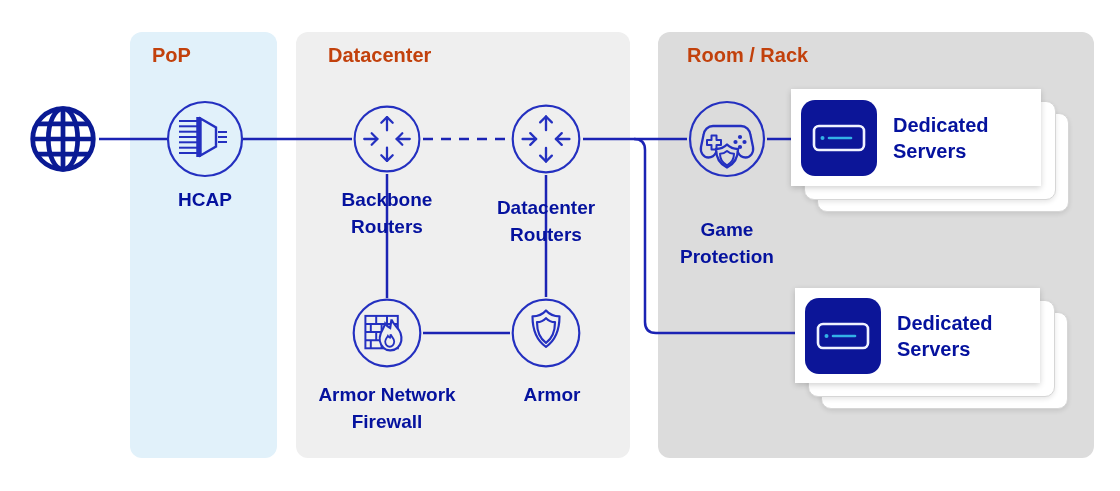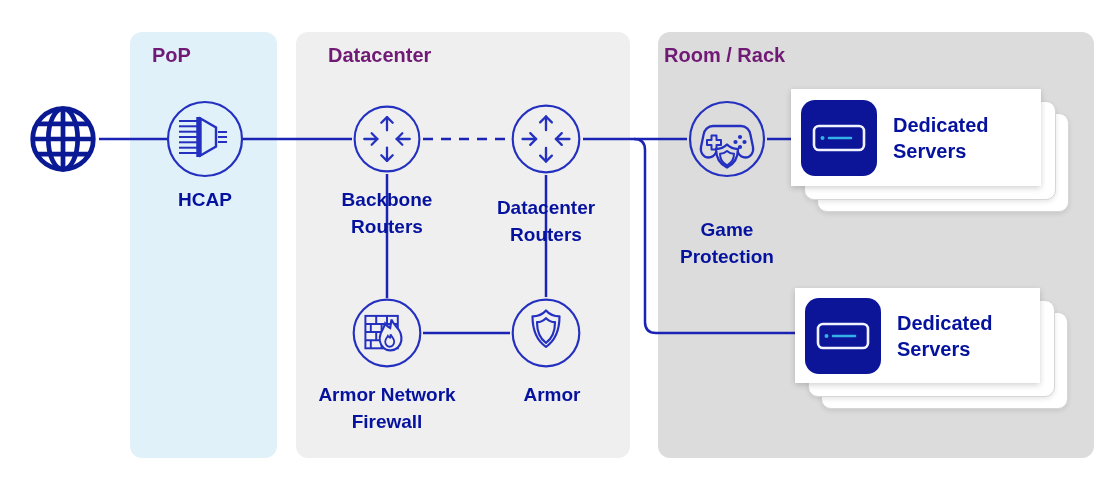--- a/index.html
+++ b/index.html
@@ -2,21 +2,21 @@
 <html><head>
 <meta charset="utf-8">
 <style>
   html,body{margin:0;padding:0;background:#ffffff;}
   .stage{position:relative;width:1120px;height:491px;background:#ffffff;overflow:hidden;
          font-family:"Liberation Sans", sans-serif;}
   .panel{position:absolute;top:32px;height:426px;border-radius:12px;}
   .panel-pop{left:130px;width:147px;background:#E1F1FA;}
   .panel-dc{left:296px;width:334px;background:#EFEFEF;}
   .panel-room{left:658px;width:436px;background:#DCDCDC;}
-  .panel-title{position:absolute;top:44px;left:22px;font-size:20px;font-weight:700;color:#701a75;white-space:nowrap;}
+  .panel-title{position:absolute;top:44px;left:22px;font-size:20px;font-weight:700;color:#c2410c;white-space:nowrap;}
   .wires{position:absolute;left:0;top:0;z-index:5;pointer-events:none;}
   .node{position:absolute;z-index:6;}
   .label{position:absolute;z-index:6;transform:translateX(-50%);text-align:center;
          font-size:19px;line-height:27px;font-weight:700;color:#05129E;}
   .card{position:absolute;z-index:6;background:#ffffff;border-radius:0;
         box-shadow:0 2px 6px rgba(0,0,0,0.18);display:flex;align-items:center;}
   .card-ghost{position:absolute;z-index:4;background:#ffffff;border:1px solid #d6d6d6;
         border-radius:10px;box-shadow:0 2px 5px rgba(0,0,0,0.10);}
   .tile{width:76px;height:76px;border-radius:14px;background:#0C1598;margin-left:10px;
         display:flex;align-items:center;justify-content:center;flex:0 0 auto;}
@@ -28,21 +28,21 @@
 <body>
 
 <div class="stage">
 
   <div class="panel panel-pop"></div>
   <div class="panel panel-dc"></div>
   <div class="panel panel-room"></div>
 
   <div class="panel-title" style="left:152px;">PoP</div>
   <div class="panel-title" style="left:328px;">Datacenter</div>
-  <div class="panel-title" style="left:664px;text-align:center;">Room / Rack</div>
+  <div class="panel-title" style="left:687px;text-align:center;">Room / Rack</div>
 
   <div class="card-ghost" style="left:817px;top:113px;width:250px;height:97px;"></div>
   <div class="card-ghost" style="left:804px;top:101px;width:250px;height:97px;"></div>
   <div class="card-ghost" style="left:821px;top:312px;width:245px;height:95px;"></div>
   <div class="card-ghost" style="left:808px;top:300px;width:245px;height:95px;"></div>
 
   <svg class="wires" width="1120" height="491" viewBox="0 0 1120 491">
     <g stroke="#1B23B4" stroke-width="2.5" fill="none">
       <line x1="99" y1="139" x2="167" y2="139"></line>
       <line x1="243" y1="139" x2="352" y2="139"></line>

